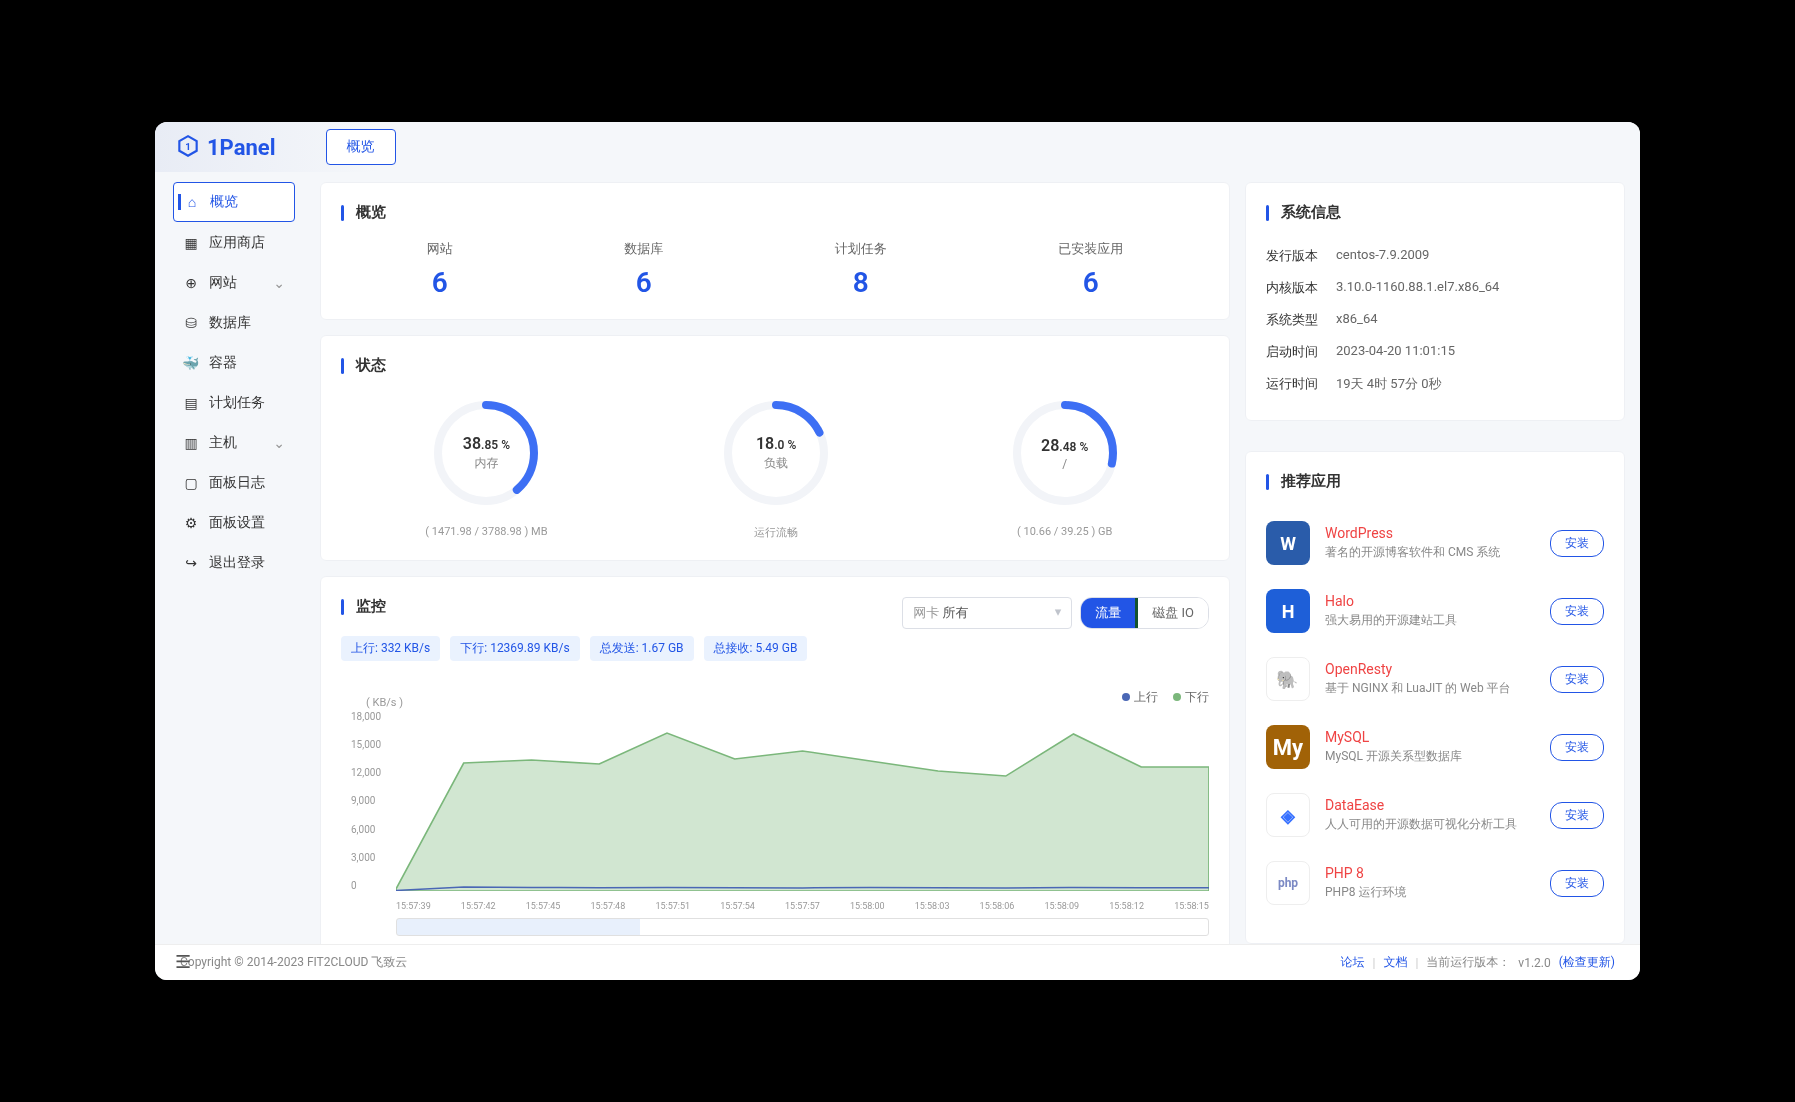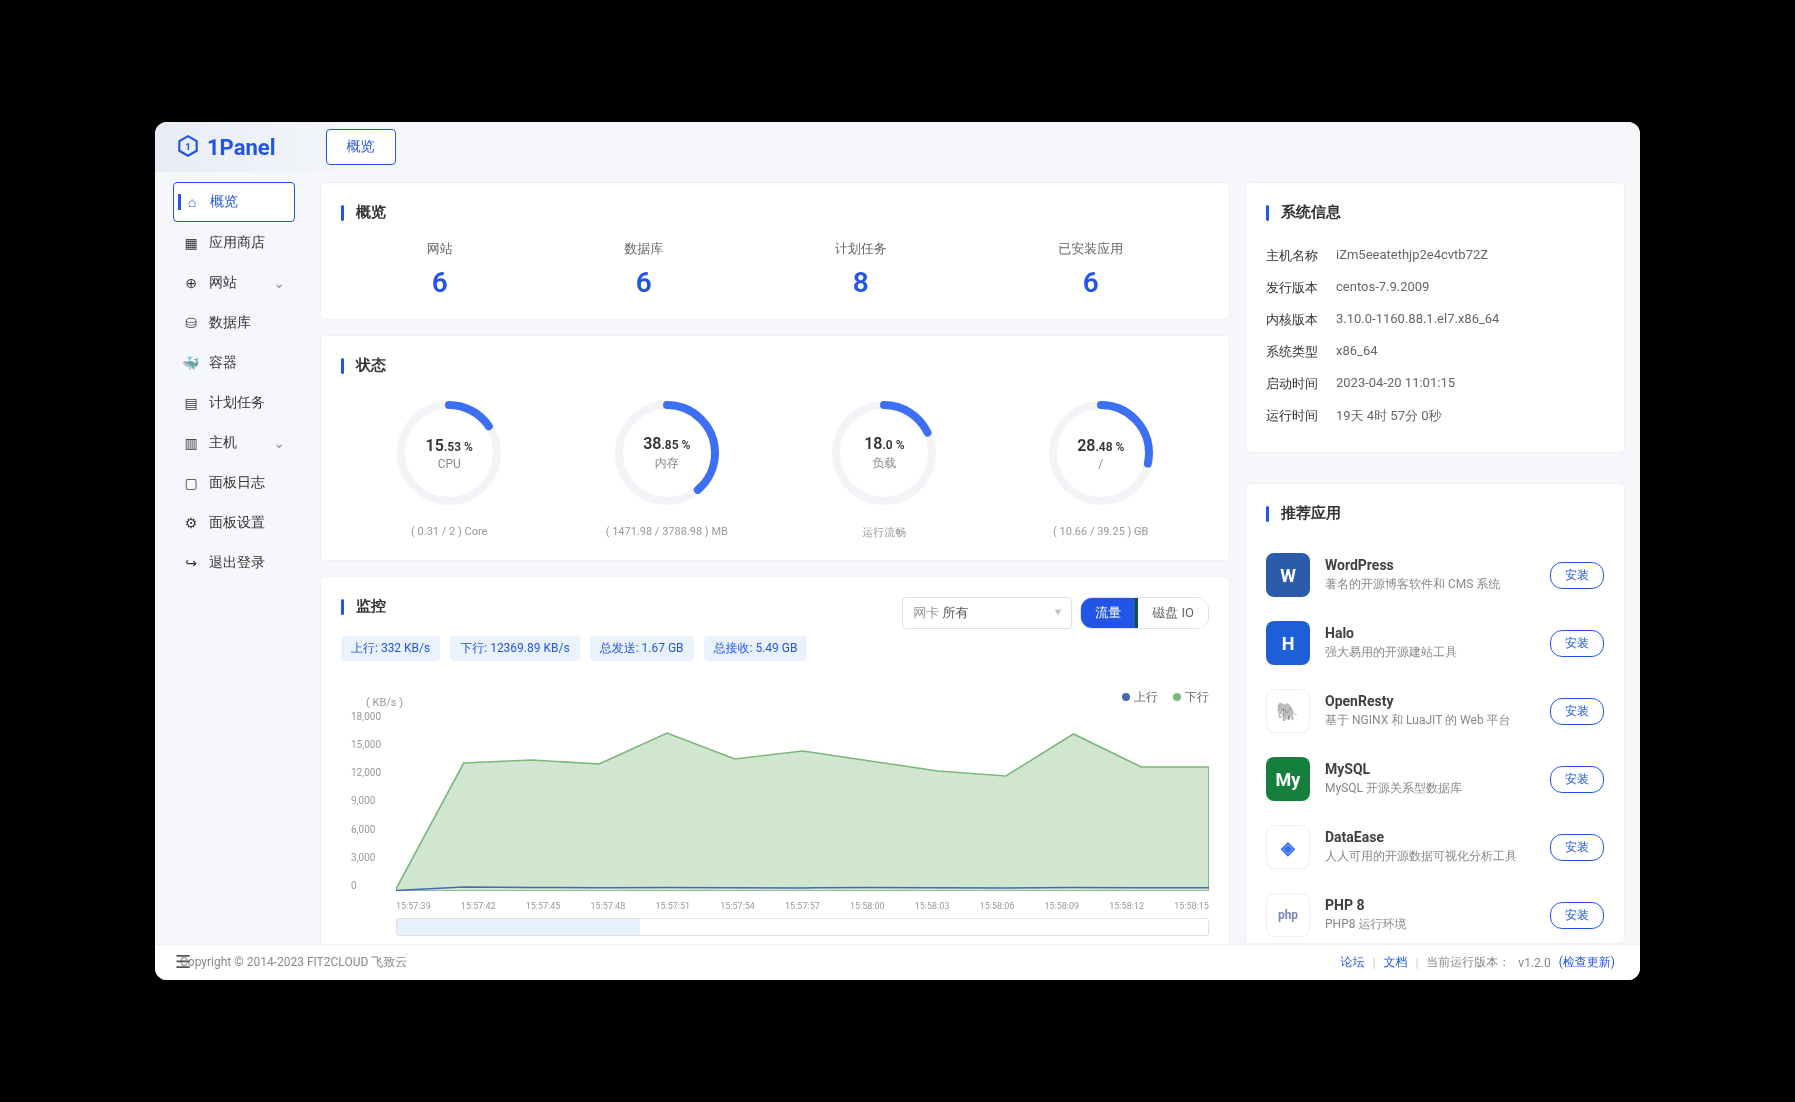--- a/index.html
+++ b/index.html
@@ -52,21 +52,21 @@
 .chart-yaxis{position:absolute;left:0;top:0;bottom:20px;width:40px;display:flex;flex-direction:column;justify-content:space-between;font-size:10px;color:#999;text-align:left}
 .chart-area{position:absolute;left:45px;right:0;top:0;bottom:20px}
 .chart-xaxis{position:absolute;left:45px;right:0;bottom:0;display:flex;justify-content:space-between;font-size:9px;color:#999}
 .slider-track{position:absolute;left:45px;right:0;bottom:-25px;height:18px;border:1px solid #e0e0e0;border-radius:3px;background:linear-gradient(90deg,#e8f0fc 30%,#fff 30%)}
 .info-row{display:flex;font-size:13px;padding:7px 0}
 .info-label{width:70px;color:#333;font-weight:500}
 .info-value{color:#666}
 .app-item{display:flex;align-items:center;padding:12px 0;gap:15px}
 .app-icon{width:44px;height:44px;border-radius:8px;display:flex;align-items:center;justify-content:center;font-weight:700;color:#fff;font-size:16px}
 .app-info{flex:1}
-.app-name{font-size:14px;font-weight:700;color:#404040;margin-bottom:3px}
+.app-name{font-size:14px;font-weight:400;color:#ef4444;margin-bottom:3px}
 .app-desc{font-size:12px;color:#888}
 .install-btn{padding:4px 14px;border:1px solid #2255e6;background:#fff;color:#2255e6;border-radius:12px;font-size:12px;cursor:pointer}
 .footer{height:36px;display:flex;align-items:center;padding:0 25px;font-size:12px;color:#888;border-top:1px solid #eee;background:#fff}
 .footer-right{margin-left:auto;display:flex;align-items:center;gap:8px}
 .footer-link{color:#2255e6;cursor:pointer}
 .footer-sep{color:#ccc}
 .menu-toggle{position:absolute;left:20px;bottom:8px;font-size:18px;color:#555;cursor:pointer}
 </style>
 </head>
 <body>
@@ -149,31 +149,20 @@
               <div class="stat">
                 <div class="stat-label">已安装应用</div>
                 <div class="stat-value">6</div>
               </div>
             </div>
         </div>
 
         <div class="card">
           <div class="card-title">状态</div>
           <div class="status-row" id="status-row">
-              <div class="gauge-wrap">
-    <div class="gauge"><svg width="120" height="120">
-                    <circle cx="60" cy="60" r="48" fill="none" stroke="#f2f4f8" stroke-width="8"></circle>
-                    <circle cx="60" cy="60" r="48" fill="none" stroke="#3d6ff4" stroke-width="8" stroke-linecap="round" stroke-dasharray="301.59289474462014" stroke-dashoffset="254.75551819078063"></circle>
-                  </svg>
-    <div class="gauge-text">
-                    <div class="gauge-pct">15<span class="dec">.53 %</span></div>
-                    <div class="gauge-name">CPU</div>
-                  </div></div>
-    <div class="gauge-sub">( 0.31 / 2 ) Core</div>
-              </div>
               <div class="gauge-wrap">
     <div class="gauge"><svg width="120" height="120">
                     <circle cx="60" cy="60" r="48" fill="none" stroke="#f2f4f8" stroke-width="8"></circle>
                     <circle cx="60" cy="60" r="48" fill="none" stroke="#3d6ff4" stroke-width="8" stroke-linecap="round" stroke-dasharray="301.59289474462014" stroke-dashoffset="184.4240551363352"></circle>
                   </svg>
     <div class="gauge-text">
                     <div class="gauge-pct">38<span class="dec">.85 %</span></div>
                     <div class="gauge-name">内存</div>
                   </div></div>
     <div class="gauge-sub">( 1471.98 / 3788.98 ) MB</div>
@@ -257,24 +246,20 @@
             <div class="slider-track"></div>
           </div>
         </div>
       </div>
 
       <div class="right-col">
         <div class="card">
           <div class="card-title">系统信息</div>
           <div id="sysinfo-rows">
               <div class="info-row">
-                <div class="info-label">主机名称</div>
-                <div class="info-value">iZm5eeatethjp2e4cvtb72Z</div>
-              </div>
-              <div class="info-row">
                 <div class="info-label">发行版本</div>
                 <div class="info-value">centos-7.9.2009</div>
               </div>
               <div class="info-row">
                 <div class="info-label">内核版本</div>
                 <div class="info-value">3.10.0-1160.88.1.el7.x86_64</div>
               </div>
               <div class="info-row">
                 <div class="info-label">系统类型</div>
                 <div class="info-value">x86_64</div>
@@ -310,21 +295,21 @@
               </div>
               <div class="app-item">
     <div class="app-icon" style="background:#fff;color:#5fa845;border:1px solid #eee;font-size:18px">🐘</div>
     <div class="app-info">
                   <div class="app-name">OpenResty</div>
                   <div class="app-desc">基于 NGINX 和 LuaJIT 的 Web 平台</div>
                 </div>
     <button class="install-btn">安装</button>
               </div>
               <div class="app-item">
-    <div class="app-icon" style="background:#15803d;color:#fff;font-size:18px">My</div>
+    <div class="app-icon" style="background:#a16207;color:#fff;font-size:22px">My</div>
     <div class="app-info">
                   <div class="app-name">MySQL</div>
                   <div class="app-desc">MySQL 开源关系型数据库</div>
                 </div>
     <button class="install-btn">安装</button>
               </div>
               <div class="app-item">
     <div class="app-icon" style="background:#fff;color:#3670ff;border:1px solid #eee;font-size:18px">◈</div>
     <div class="app-info">
                   <div class="app-name">DataEase</div>

